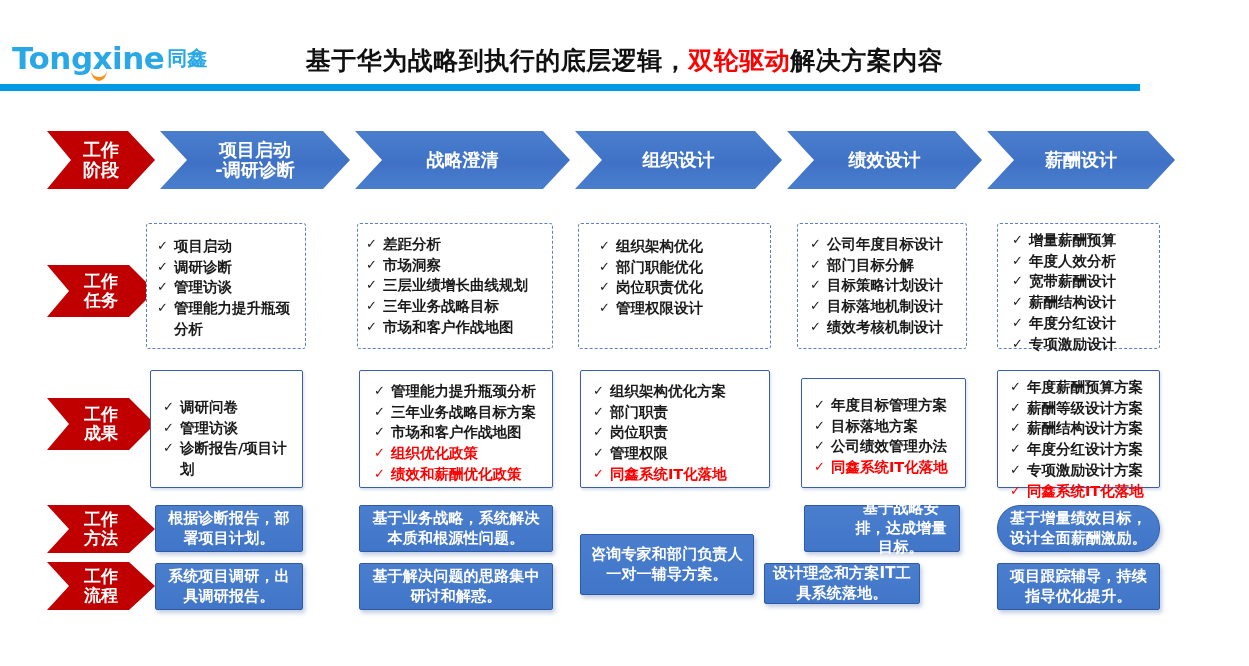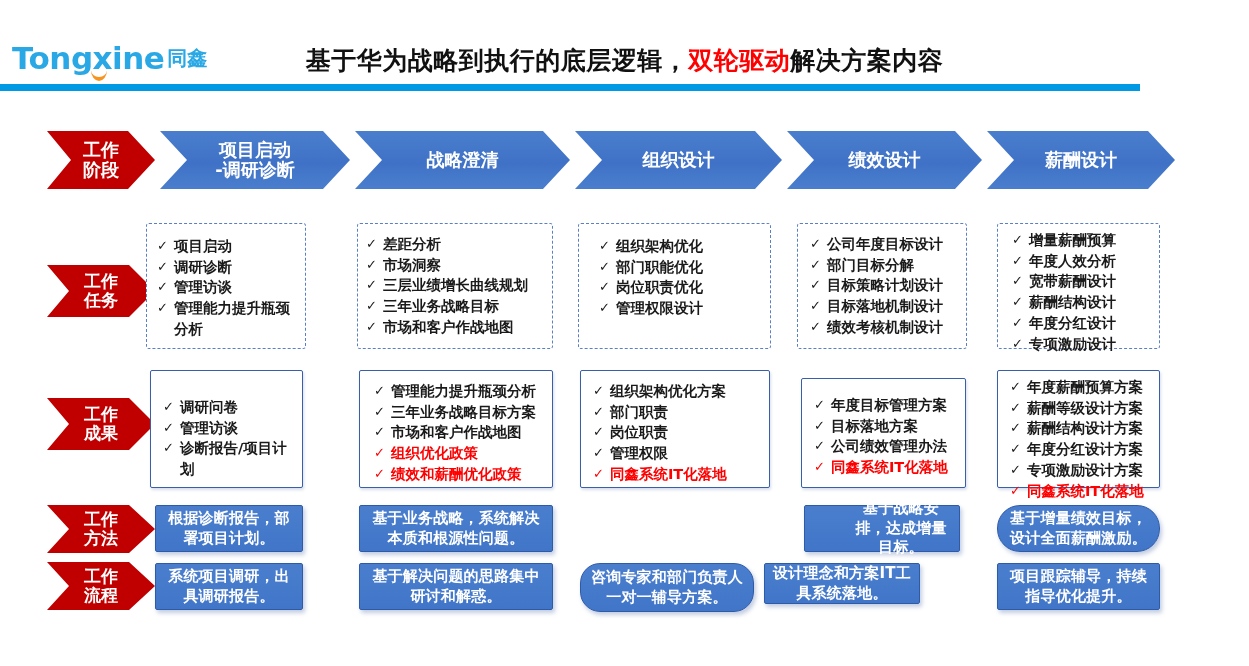--- a/index.html
+++ b/index.html
@@ -375,21 +375,21 @@
   <div class="cell bluebox" style="left:997px;top:505px;width:163px;height:47px;border-radius:23px;">
     <span>基于增量绩效目标，设计全面薪酬激励。</span>
   </div>
 
   <div class="cell bluebox" style="left:155px;top:563px;width:148px;height:47px;">
     <span>系统项目调研，出具调研报告。</span>
   </div>
   <div class="cell bluebox" style="left:359px;top:563px;width:194px;height:47px;">
     <span>基于解决问题的思路集中研讨和解惑。</span>
   </div>
-  <div class="cell bluebox" style="left:580px;top:563px;width:174px;height:49px;border-radius:20px;">
+  <div class="cell bluebox" style="left:580px;top:534px;width:174px;height:61px;">
     <span>咨询专家和部门负责人一对一辅导方案。</span>
   </div>
   <div class="cell bluebox" style="left:764px;top:563px;width:156px;height:41px;">
     <span>设计理念和方案IT工具系统落地。</span>
   </div>
   <div class="cell bluebox" style="left:997px;top:563px;width:163px;height:47px;">
     <span>项目跟踪辅导，持续指导优化提升。</span>
   </div>
 
 </div>

